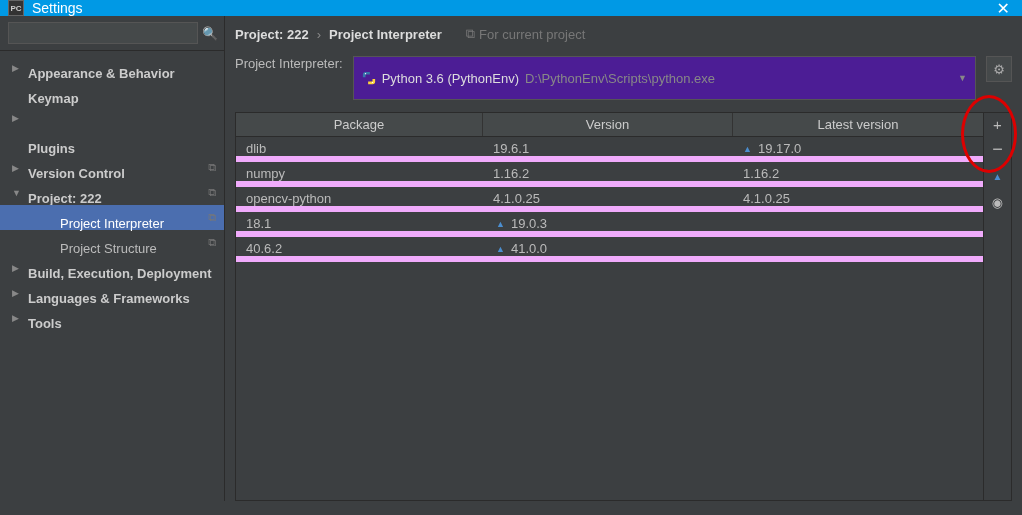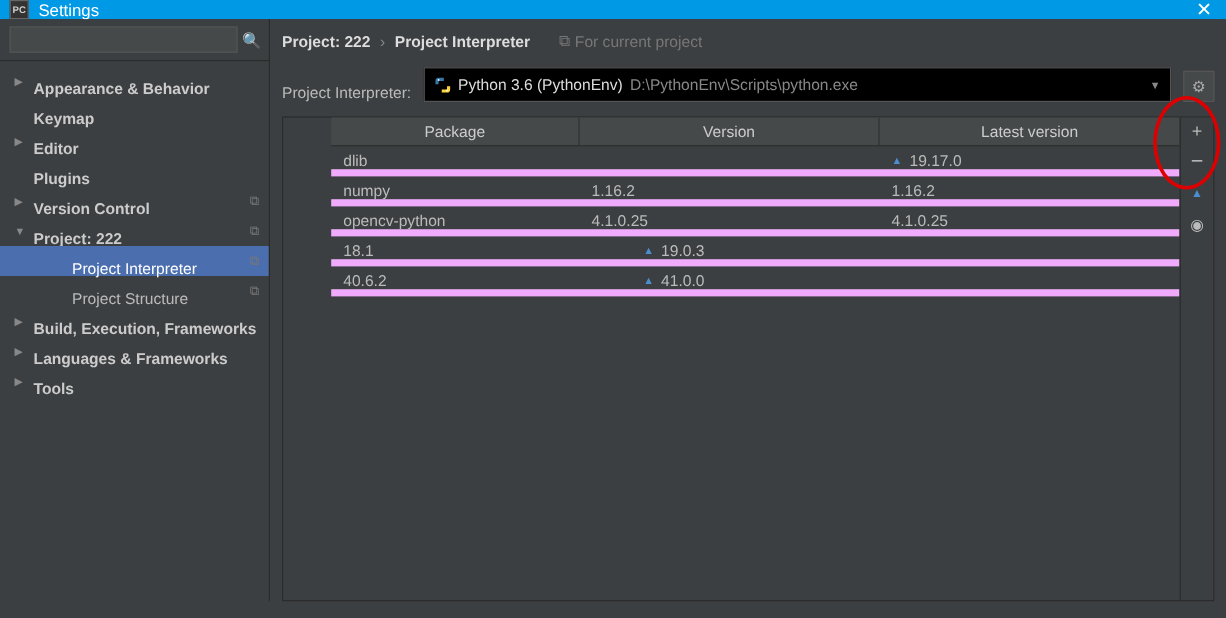--- a/index.html
+++ b/index.html
@@ -20,29 +20,29 @@
 .tree-item .label { flex:1; white-space:nowrap;margin-top:12px; }
 .tree-item.bold .label { font-weight:bold; color:#ccc; }
 .tree-item.selected { background:#4b6eaf; color:#fff; }
 .tree-item.selected .label { color:#fff; }
 .tree-item .copy { position:absolute; right:8px; color:#777; font-size:11px; }
 .main { flex:1; display:flex; flex-direction:column; background:#3c3f41; }
 .crumbs { display:flex; align-items:center; padding:10px 10px 8px 10px; gap:8px; }
 .crumbs .crumb { font-weight:bold; color:#ddd; }
 .crumbs .sep { color:#888; }
 .crumbs .hint { margin-left:16px; color:#777; display:flex; align-items:center; gap:4px; }
-.interp-row { display:flex; align-items:flex-end; padding:6px 10px 12px 10px; gap:10px; }
+.interp-row { display:flex; align-items:flex-start; padding:6px 10px 12px 10px; gap:10px; }
 .interp-row .lbl { color:#bbb; }
-.interp-row .combo { flex:1; display:flex; align-items:center; background:#000000; border:1px solid #555; height:29px; padding:0 8px; cursor:pointer; position:relative; }
+.interp-row .combo { flex:1; display:flex; align-items:center; background:#4c1d95; border:1px solid #555; height:44px; padding:0 8px; cursor:pointer; position:relative; }
 .interp-row .combo .pyicon { width:14px; height:14px; margin-right:6px; display:inline-block; }
 .interp-row .combo .name { color:#ddd; }
 .interp-row .combo .path { color:#888; margin-left:6px; }
 .interp-row .combo .dd { margin-left:auto; color:#888; font-size:9px; }
 .interp-row .gear { width:26px; height:26px; background:#45494a; border:1px solid #555; display:flex; align-items:center; justify-content:center; color:#aaa; cursor:pointer; }
-.table-wrap { display:flex; margin:0 10px; border:1px solid #2b2b2b; position:relative; flex:1; min-height:0;padding-left:40px; }
+.table-wrap { display:flex; margin:0 10px; border:1px solid #2b2b2b; position:relative; flex:1; min-height:0; }
 .table { flex:1; display:flex; flex-direction:column; background:#3c3f41; }
 .thead { display:flex; background:#45494a; height:24px; border-bottom:1px solid #2b2b2b; }
 .trow { display:flex; height:25px; align-items:flex-end; border-bottom:6px solid #f0abfc; }
 .th, .td { padding:0 10px; display:flex; align-items:center; }
 .col-pkg { flex:1; }
 .col-ver { width:250px; }
 .col-lat { width:250px; }
 .th { justify-content:center; color:#ccc; border-right:1px solid #333; }
 .th:last-child { border-right:none; }
 .td.col-lat .up { color:#4b8ecf; font-size:9px; margin-right:6px; }
@@ -71,21 +71,20 @@
         <div class="tree-item bold">
           <span class="arrow">▶</span>
           <span class="label">Appearance &amp; Behavior</span>
         </div>
         <div class="tree-item bold">
           <span class="arrow"></span>
           <span class="label">Keymap</span>
         </div>
         <div class="tree-item bold">
           <span class="arrow">▶</span>
-          <span class="label">Editor</span>
         </div>
         <div class="tree-item bold">
           <span class="arrow"></span>
           <span class="label">Plugins</span>
         </div>
         <div class="tree-item bold">
           <span class="arrow">▶</span>
           <span class="label">Version Control</span>
           <span class="copy">⧉</span>
         </div>
@@ -99,21 +98,21 @@
           <span class="label">Project Interpreter</span>
           <span class="copy">⧉</span>
         </div>
         <div class="tree-item child">
           <span class="arrow"></span>
           <span class="label">Project Structure</span>
           <span class="copy">⧉</span>
         </div>
         <div class="tree-item bold">
           <span class="arrow">▶</span>
-          <span class="label">Build, Execution, Frameworks</span>
+          <span class="label">Build, Execution, Deployment</span>
         </div>
         <div class="tree-item bold">
           <span class="arrow">▶</span>
           <span class="label">Languages &amp; Frameworks</span>
         </div>
         <div class="tree-item bold">
           <span class="arrow">▶</span>
           <span class="label">Tools</span>
         </div>
       </div>
@@ -153,20 +152,21 @@
     <div class="table-wrap">
       <div class="table">
         <div class="thead">
           <div class="th col-pkg">Package</div>
           <div class="th col-ver">Version</div>
           <div class="th col-lat">Latest version</div>
         </div>
         <div id="tbody">
             <div class="trow">
               <div class="td col-pkg">dlib</div>
+              <div class="td col-ver">19.6.1</div>
               <div class="td col-lat">
                 <span class="up">▲</span>
                 <span>19.17.0</span>
               </div>
             </div>
             <div class="trow">
               <div class="td col-pkg">numpy</div>
               <div class="td col-ver">1.16.2</div>
               <div class="td col-lat">
                 <span>1.16.2</span>

